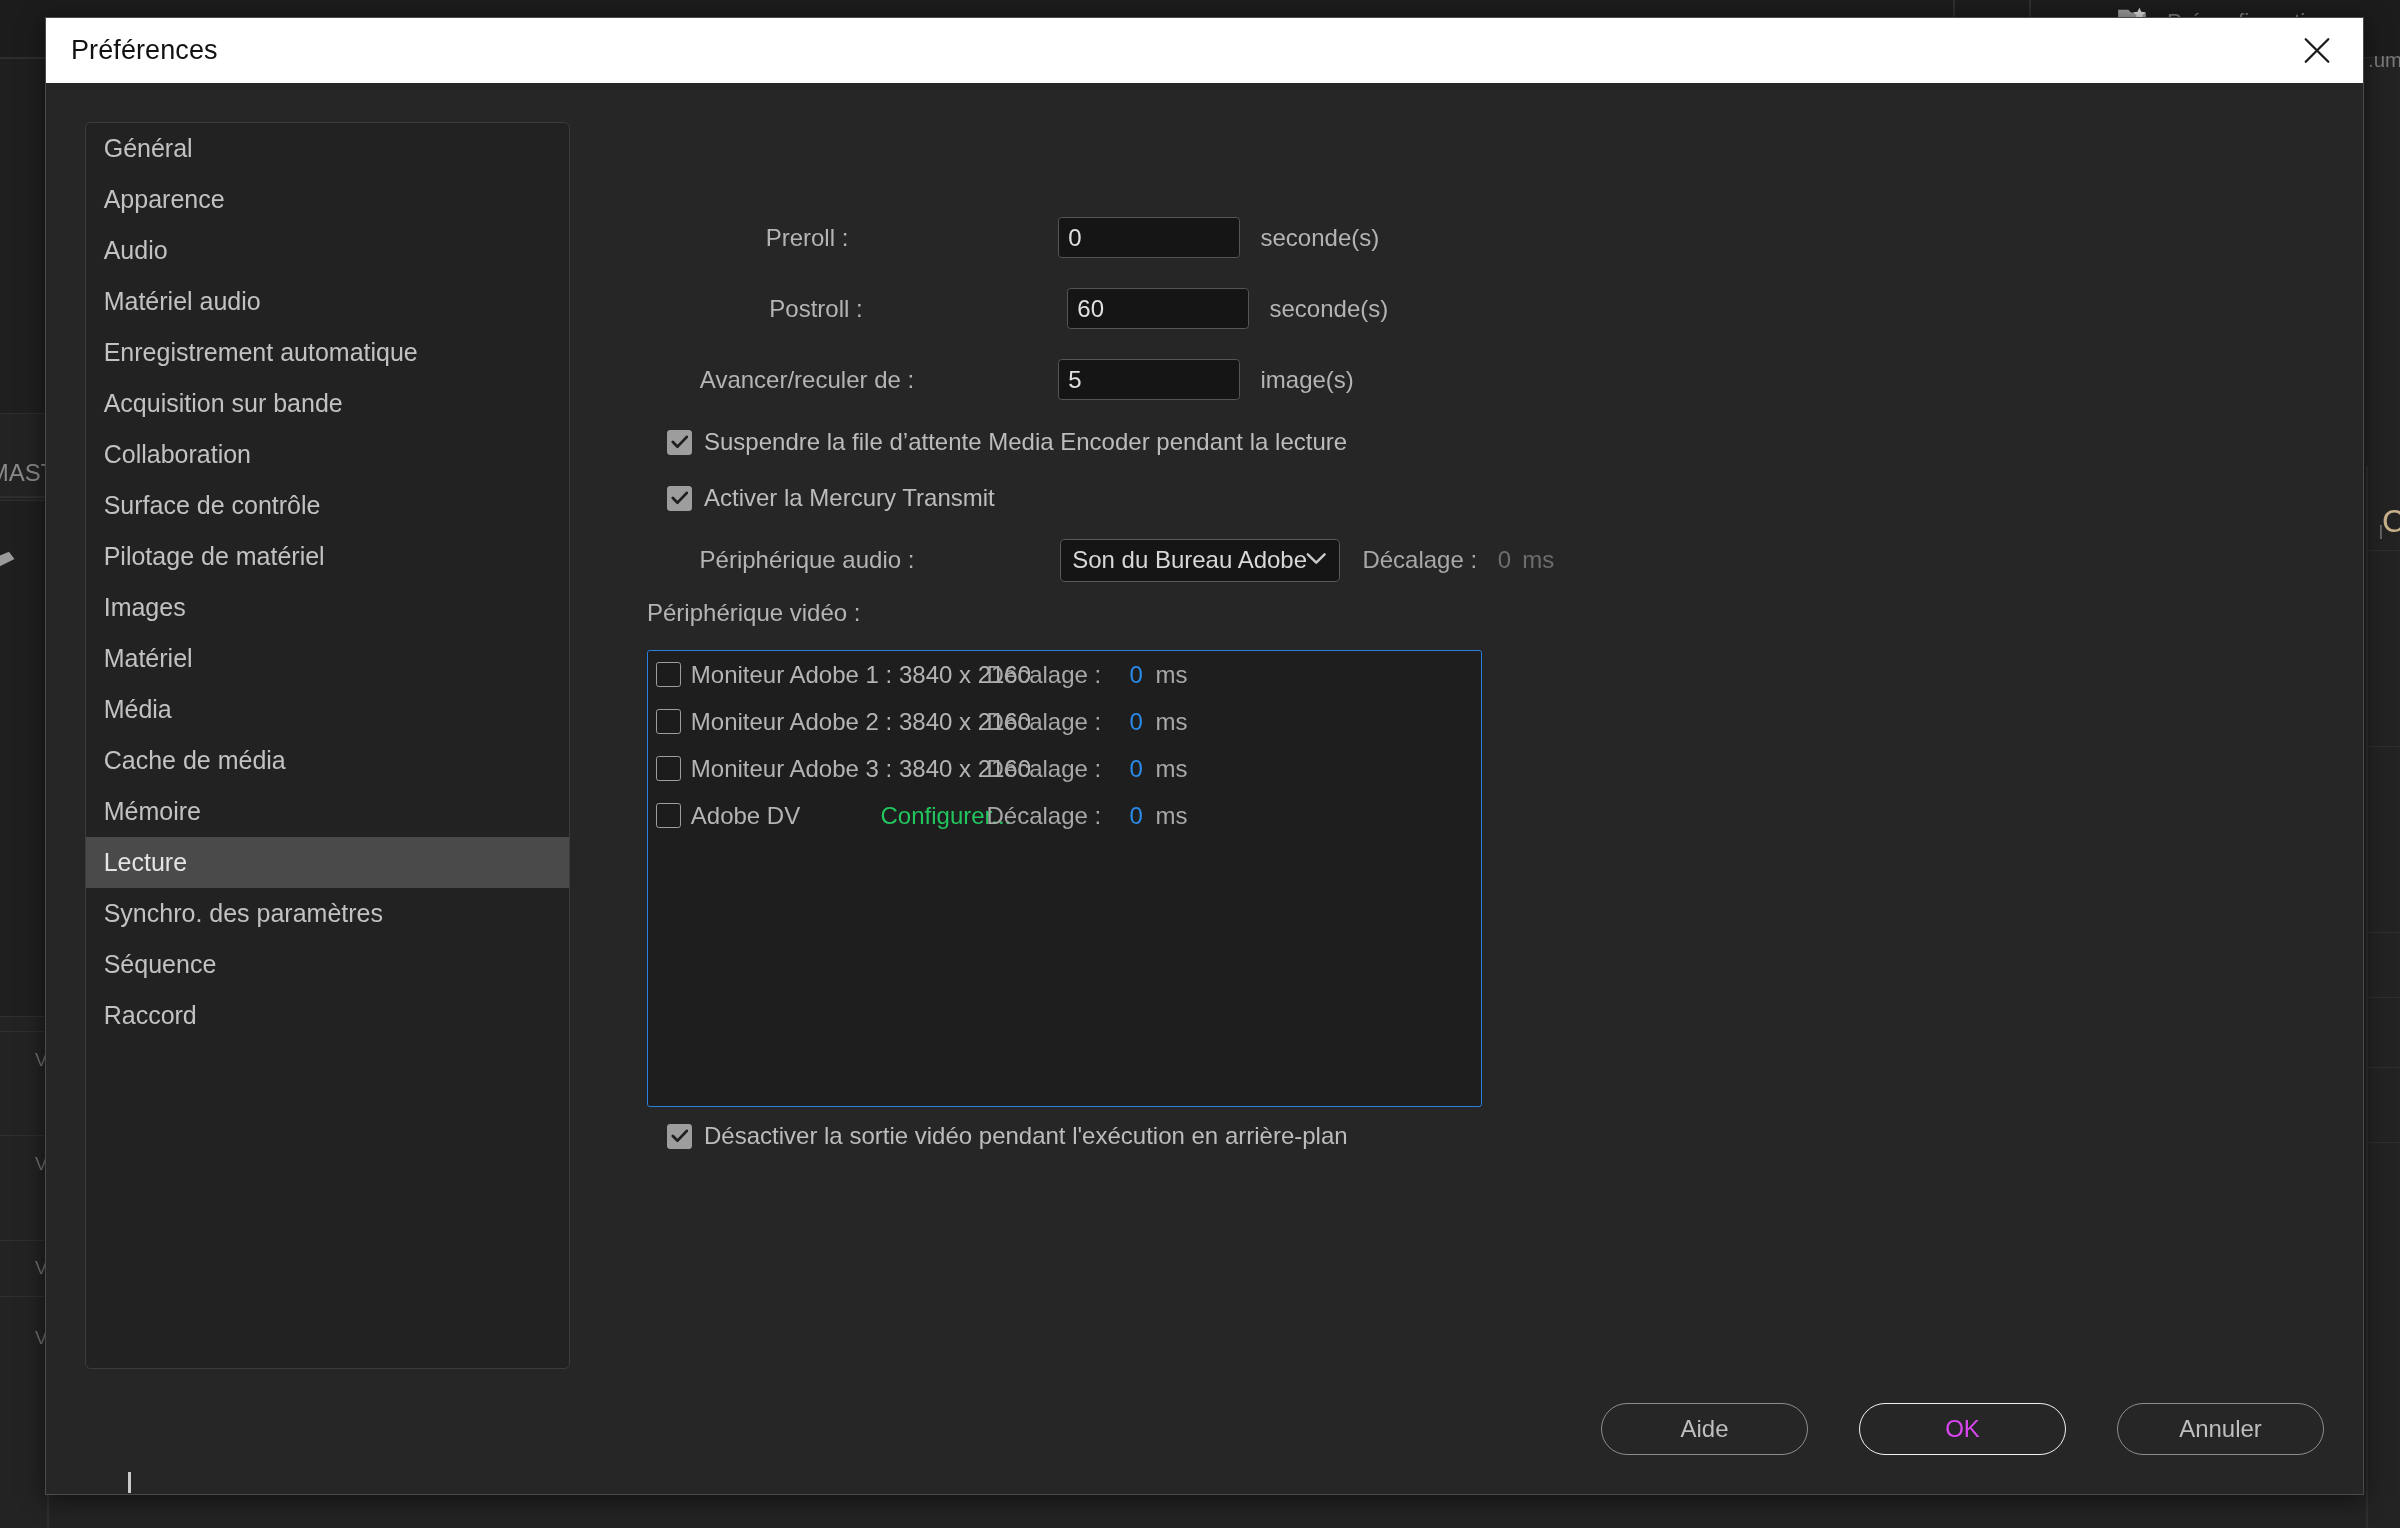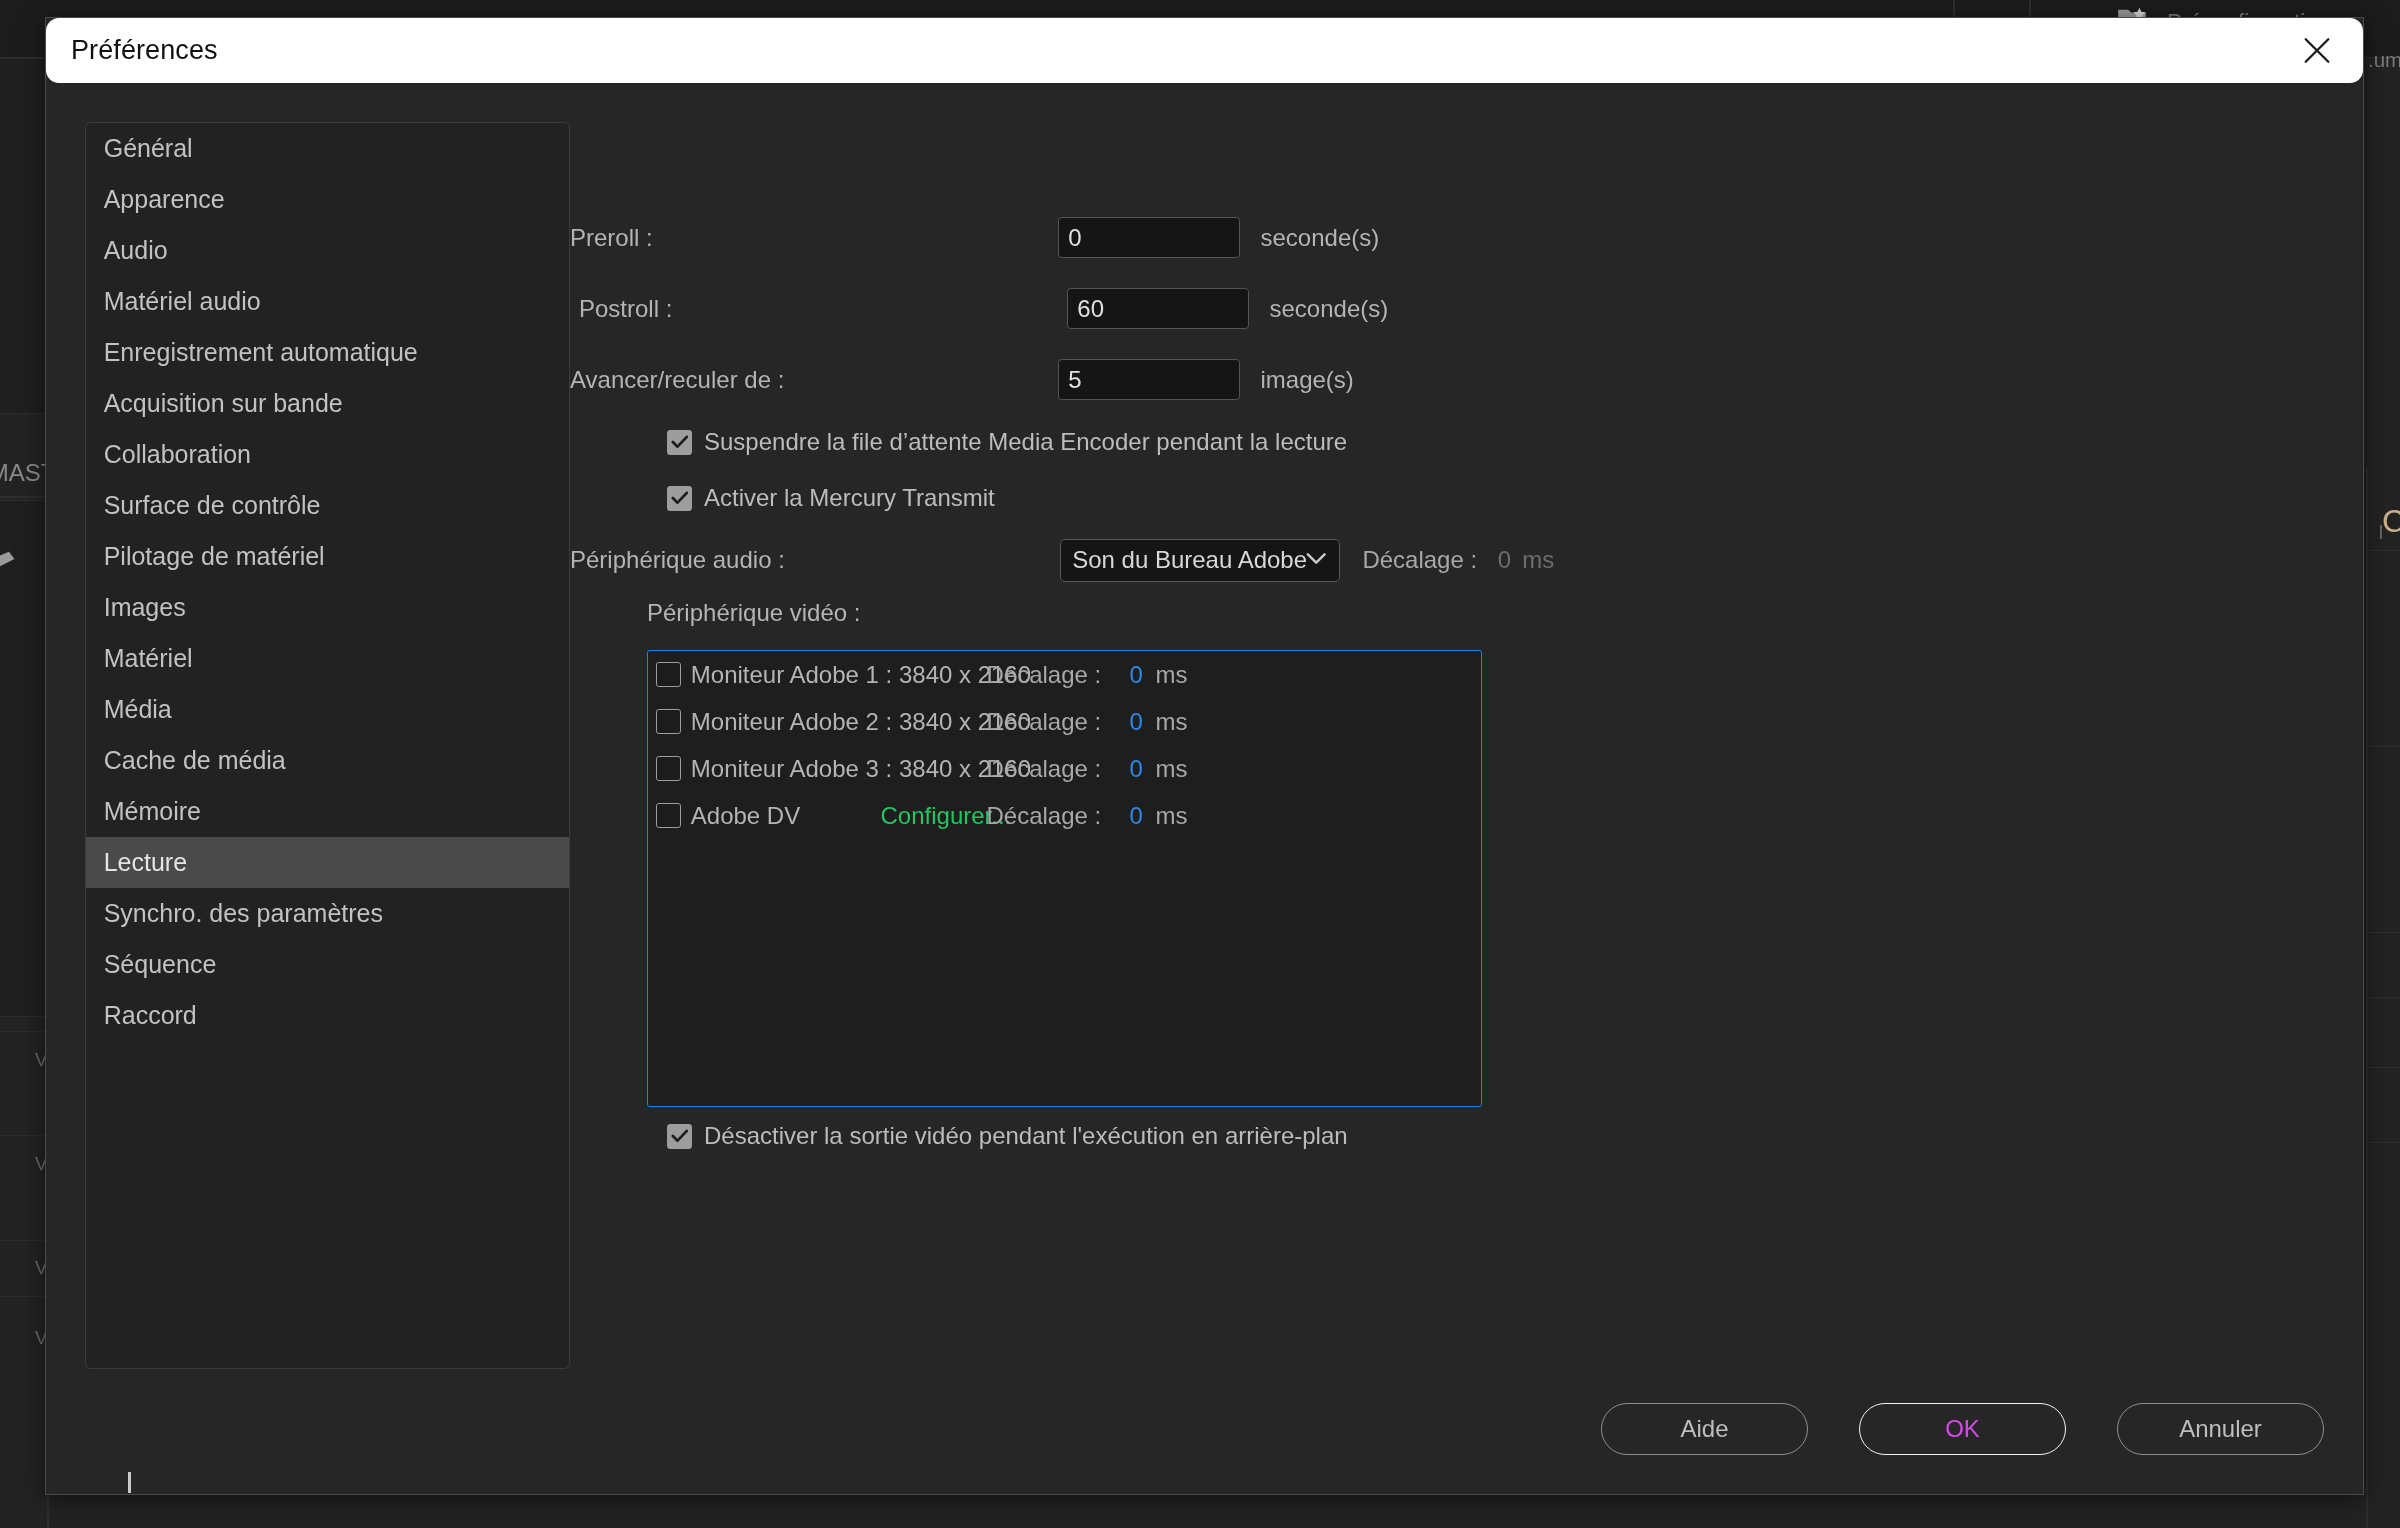--- a/index.html
+++ b/index.html
@@ -51,21 +51,20 @@
     box-shadow: 0 3.7px 22.4px rgba(0,0,0,0.55);
     box-sizing: border-box;
   }
   .titlebar {
     position: relative;
     height: 65px;
     background: #ffffff;
     display: flex;
     align-items: center;
     box-sizing: border-box;
-    border-radius: 13px;
   }
   .titlebar-text {
     color: #111111;
     font-size: 27px;
     margin-left: 25px;
     letter-spacing: 0.1px;
   }
   .close-btn {
     position: absolute;
     right: 26px;
@@ -122,21 +121,21 @@
   }
   .form-row {
     position: absolute;
     display: flex;
     align-items: center;
     height: 45px;
   }
   .f-label {
     color: #b4b4b4;
     font-size: 24px;
-    text-align: left;
+    text-align: center;
     white-space: nowrap;
   }
   .num-input {
     width: 182px;
     height: 41px;
     background: #151515;
     border: 0.9px solid #555555;
     border-radius: 3.7px;
     color: #e0e0e0;
     font-size: 24px;

